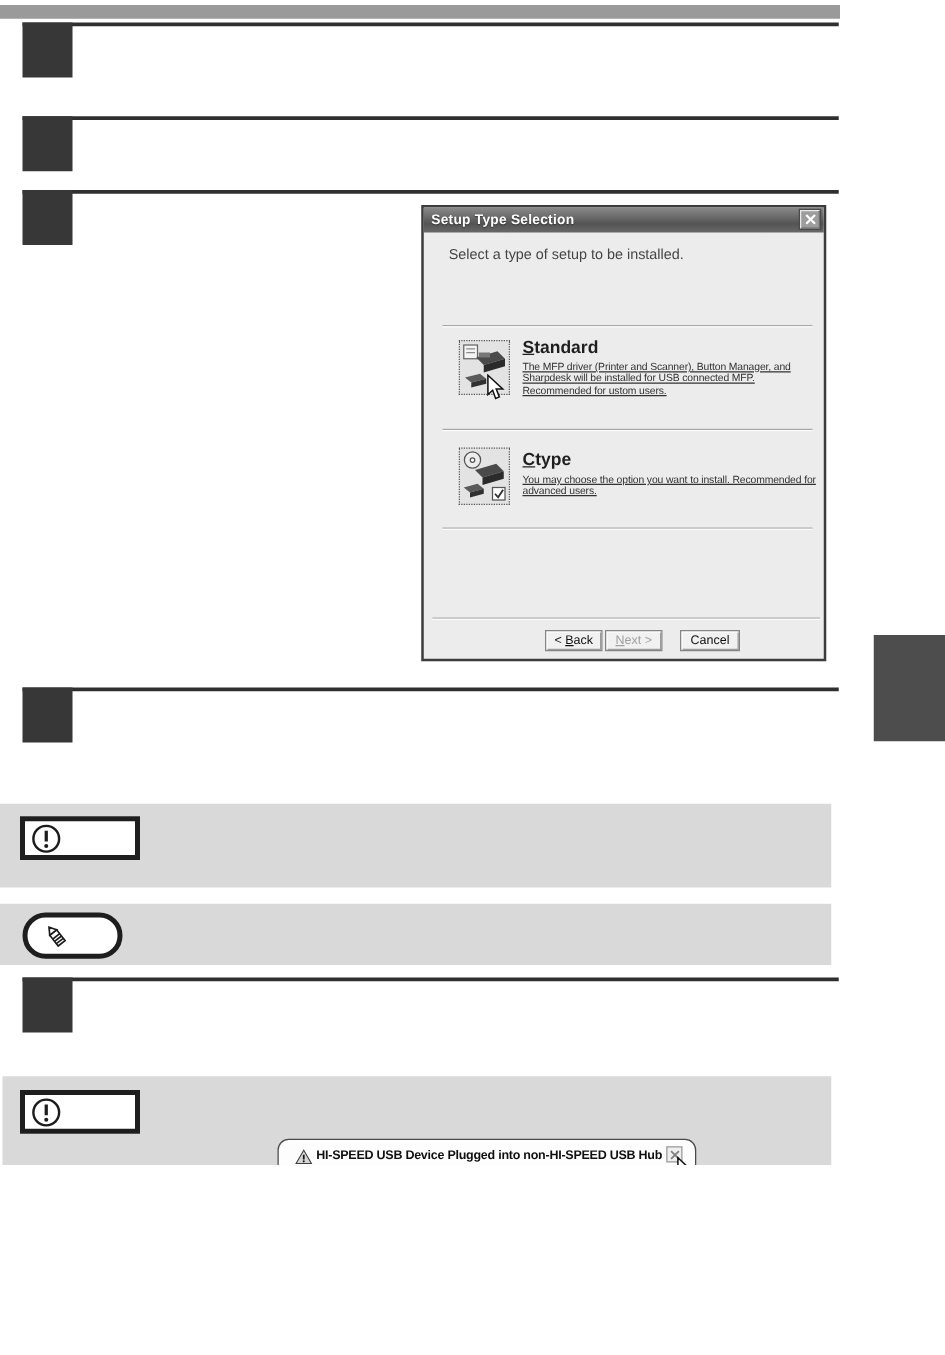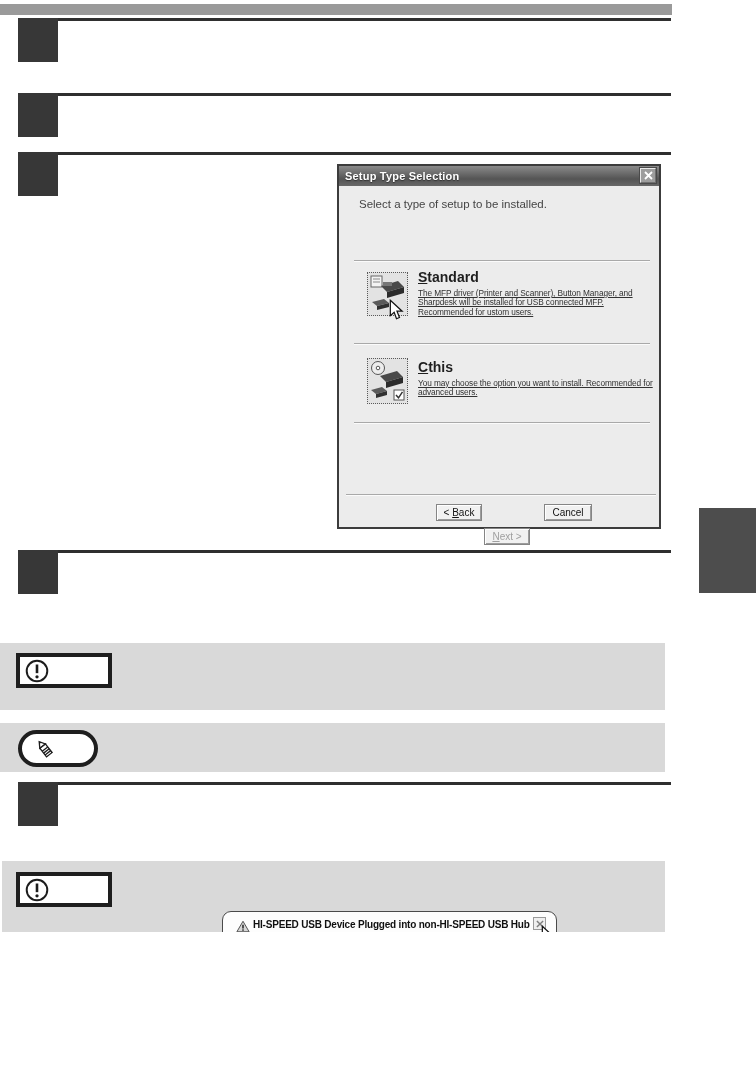--- a/index.html
+++ b/index.html
@@ -34,21 +34,21 @@
   .opt-icon{position:absolute;left:28px;width:41px;background:#e3e3e3;
     border:1px dotted #5a5a5a;}
   .opt-title{position:absolute;left:79px;font-size:14px;font-weight:bold;color:#1f1f1f;}
   .opt-desc{position:absolute;left:79px;font-size:8.3px;line-height:9.4px;color:#323232;
     letter-spacing:-.1px;white-space:nowrap;text-decoration:underline;}
   .u{text-decoration:underline;}
   .btn{position:absolute;top:338px;height:17px;font-size:10px;color:#111;
     background:#f1f1f1;border:1px solid #858585;
     box-shadow:inset 1px 1px 0 #fff, inset -1px -1px 0 #9c9c9c;
     font-family:"Liberation Sans",sans-serif;text-align:center;padding:0;}
-  .btn.disabled{color:#9f9f9f;margin-top:24px;}
+  .btn.disabled{color:#9f9f9f;}
   .cursor{position:absolute;width:15px;height:21px;}
 
   .side-tab{position:absolute;left:699px;top:508px;width:57px;height:85px;background:var(--side-tab);}
 
   
   .band{position:absolute;left:0;width:665px;background:var(--band);}
   .imp-box{position:absolute;width:96px;height:35px;background:#fff;
     border:4px solid var(--icon-border);display:flex;align-items:center;padding-left:4px;}
   .note-box{position:absolute;width:80px;height:37px;background:#fff;
     border:4px solid var(--icon-border);border-radius:19px;
@@ -148,21 +148,21 @@
         <circle cx="10" cy="9" r="6.5" fill="#ededed" stroke="#555"></circle>
         <circle cx="10" cy="9" r="1.8" fill="#fff" stroke="#555"></circle>
         <polygon points="12,17 29,12 35,18 18,23" fill="#4a4a4a"></polygon>
         <polygon points="18,23 35,18 35,24 18,29" fill="#2b2b2b"></polygon>
         <polygon points="3,31 14,28 19,32 8,35" fill="#5a5a5a"></polygon>
         <polygon points="8,35 19,32 19,36 8,39" fill="#303030"></polygon>
         <rect x="26" y="31" width="10" height="10" fill="#fff" stroke="#555"></rect>
         <path d="M28 36 L30.5 38.8 L34.5 32.8" fill="none" stroke="#333" stroke-width="1.5"></path>
       </svg>
     </div>
-    <div class="opt-title" style="top:193px"><span class="u">C</span><span>this</span></div>
+    <div class="opt-title" style="top:193px"><span class="u">C</span><span>type</span></div>
     <div class="opt-desc" style="top:213px">
       <div>You may choose the option you want to install. Recommended for</div>
       <div>advanced users.</div>
     </div>
 
     <div class="sep" style="top:256px"></div>
     <div class="sep" style="top:328px;left:7px;width:310px"></div>
 
     <button class="btn" style="left:97px;width:46px"><span>&lt; </span><span class="u">B</span><span>ack</span></button>
     <button class="btn disabled" style="left:145px;width:46px"><span class="u">N</span><span>ext &gt;</span></button>

